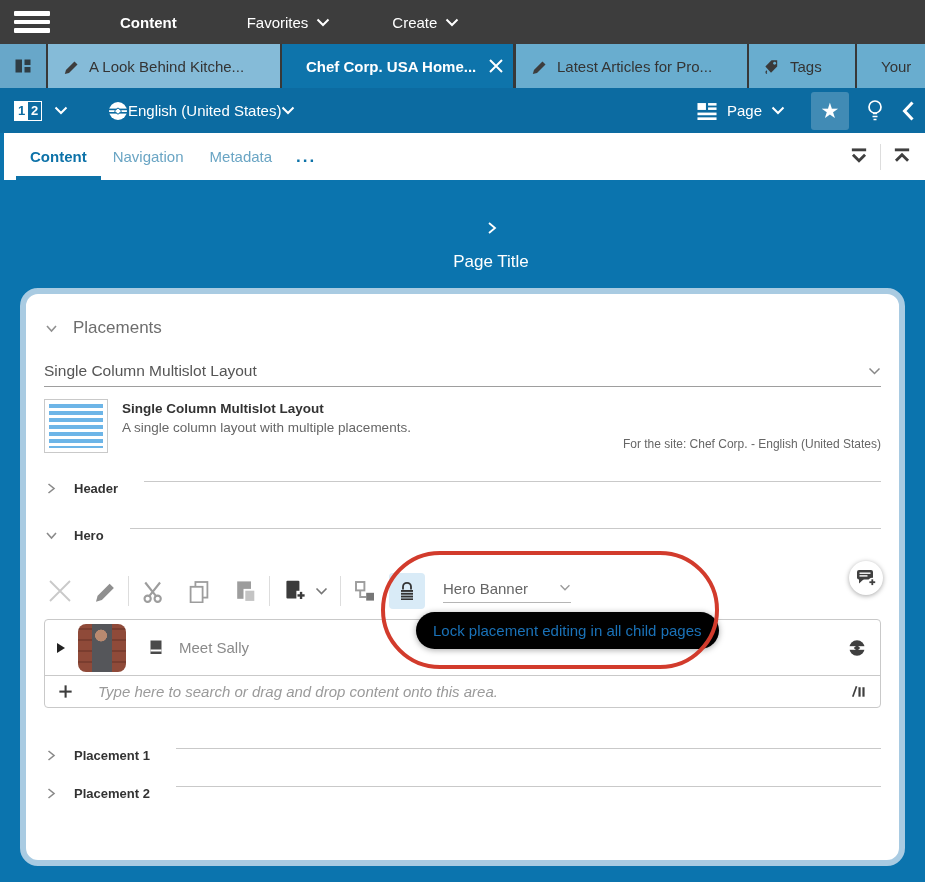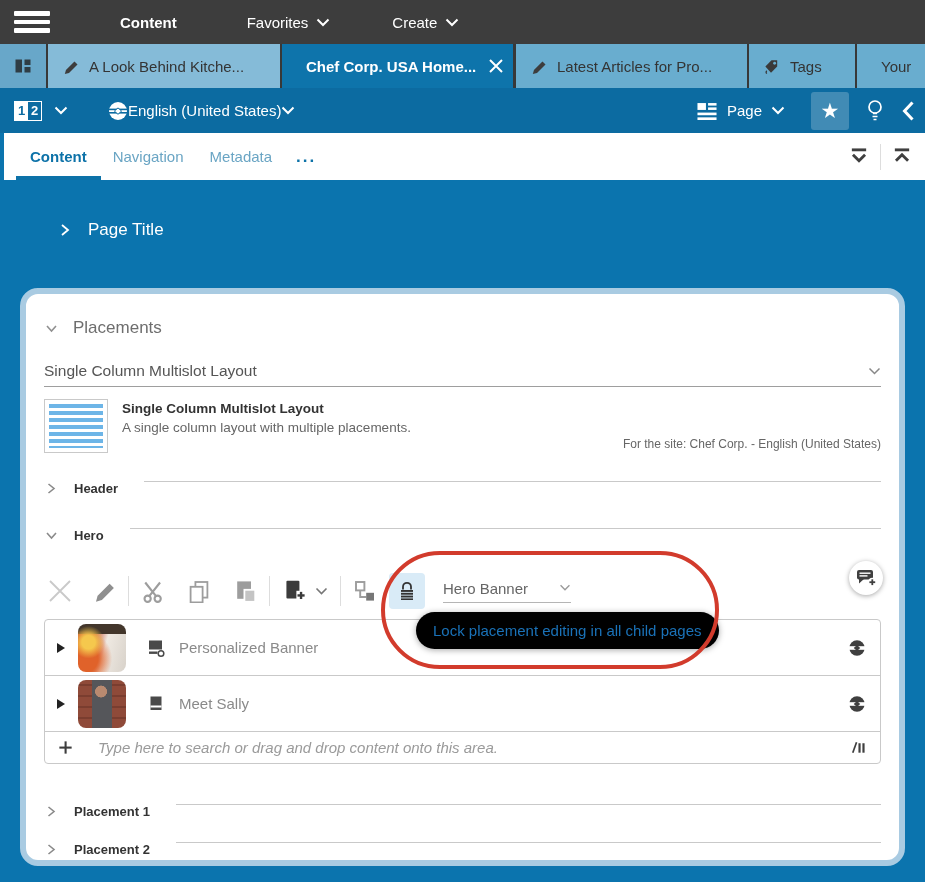--- a/index.html
+++ b/index.html
@@ -56,21 +56,21 @@
                           height:4px; background:#0d72a8; }
   .subtab-more { margin-left:24px; color:#0d72a8; font-weight:bold; font-size:17px;
                  letter-spacing:2px; cursor:pointer; }
   .subtab-right { margin-left:auto; display:flex; align-items:center; margin-right:12px; gap:10px; }
   .subtab-right .vsep { width:1px; height:26px; background:#ddd; }
   .icon-btn { cursor:pointer; display:flex; align-items:center; justify-content:center; }
 
   
   .page { position:absolute; left:0; top:180px; width:925px; height:702px; background:#0b74ae; }
   .page-title-row { display:flex; align-items:center; gap:16px; color:#fff; font-size:17px;
-                    margin:40px 0 0 57px; cursor:pointer; }
+                    margin:40px 0 0 57px; cursor:pointer;flex-direction:column; }
 
   .card { position:absolute; left:20px; top:108px; width:885px; height:578px;
           background:#fff; border:6px solid #a9cbe2; border-radius:18px; padding:0 18px; }
 
   .placements-head { margin-top:24px; display:flex; align-items:center; gap:14px;
                      color:#6e6e6e; font-size:17px; cursor:pointer; }
 
   .layout-select { margin-top:24px; display:flex; align-items:center; justify-content:space-between;
                    border-bottom:1px solid #9e9e9e; padding-bottom:6px; cursor:pointer; }
   .layout-select .val { font-size:15.5px; color:#555; }
@@ -437,39 +437,20 @@
           <circle cx="17.3" cy="15.2" r="4.4" fill="#fff"></circle>
           <rect x="16.4" y="12.3" width="1.8" height="5.8" fill="#3f3f3f"></rect>
           <rect x="14.4" y="14.3" width="5.8" height="1.8" fill="#3f3f3f"></rect>
         </svg>
       </div>
     </div>
 
     <div class="rows">
       <div class="c-row">
         <span class="expander"></span>
-        <div class="thumb thumb-1"></div>
-        <span class="row-type-icon">
-          <svg width="20" height="20" viewBox="0 0 20 20">
-            <rect x="3" y="2.5" width="13" height="9" fill="#4a4a4a"></rect>
-            <rect x="3" y="13.5" width="8.5" height="2.4" fill="#4a4a4a"></rect>
-            <circle cx="15" cy="15.5" r="2.8" fill="#fff" stroke="#4a4a4a" stroke-width="1.5"></circle>
-          </svg>
-        </span>
-        <span class="row-title">Personalized Banner</span>
-        <span class="row-globe">
-          <svg width="18" height="18" viewBox="0 0 20 20">
-            <circle cx="10" cy="10" r="8.5" fill="#3f3f3f"></circle>
-            <rect x="1" y="8" width="18" height="4" fill="#fff"></rect>
-            <polygon points="10,6.6 13.6,10 10,13.4 6.4,10" fill="#3f3f3f"></polygon>
-          </svg>
-        </span>
-      </div>
-      <div class="c-row">
-        <span class="expander"></span>
         <div class="thumb thumb-2"></div>
         <span class="row-type-icon">
           <svg width="20" height="20" viewBox="0 0 20 20">
             <rect x="4.5" y="2.5" width="11" height="13.5" fill="#4a4a4a"></rect>
             <rect x="4.5" y="11.5" width="11" height="2" fill="#fff"></rect>
           </svg>
         </span>
         <span class="row-title">Meet Sally</span>
         <span class="row-globe">
           <svg width="18" height="18" viewBox="0 0 20 20">

